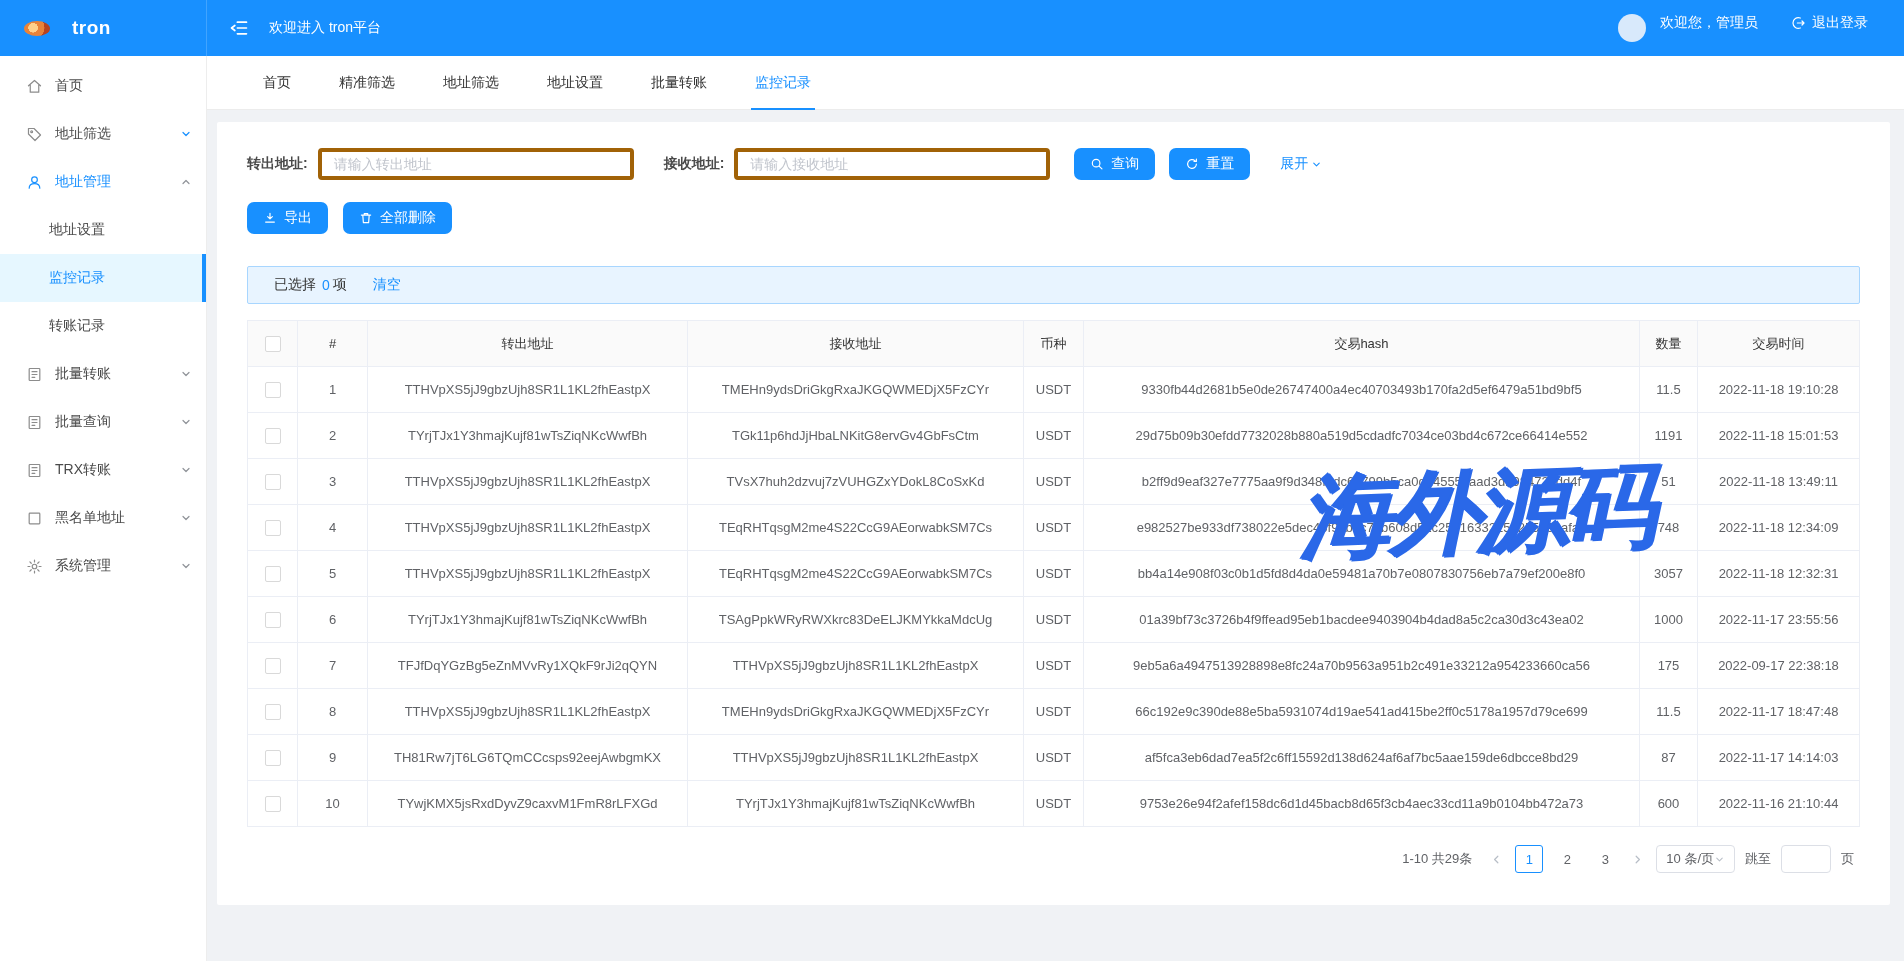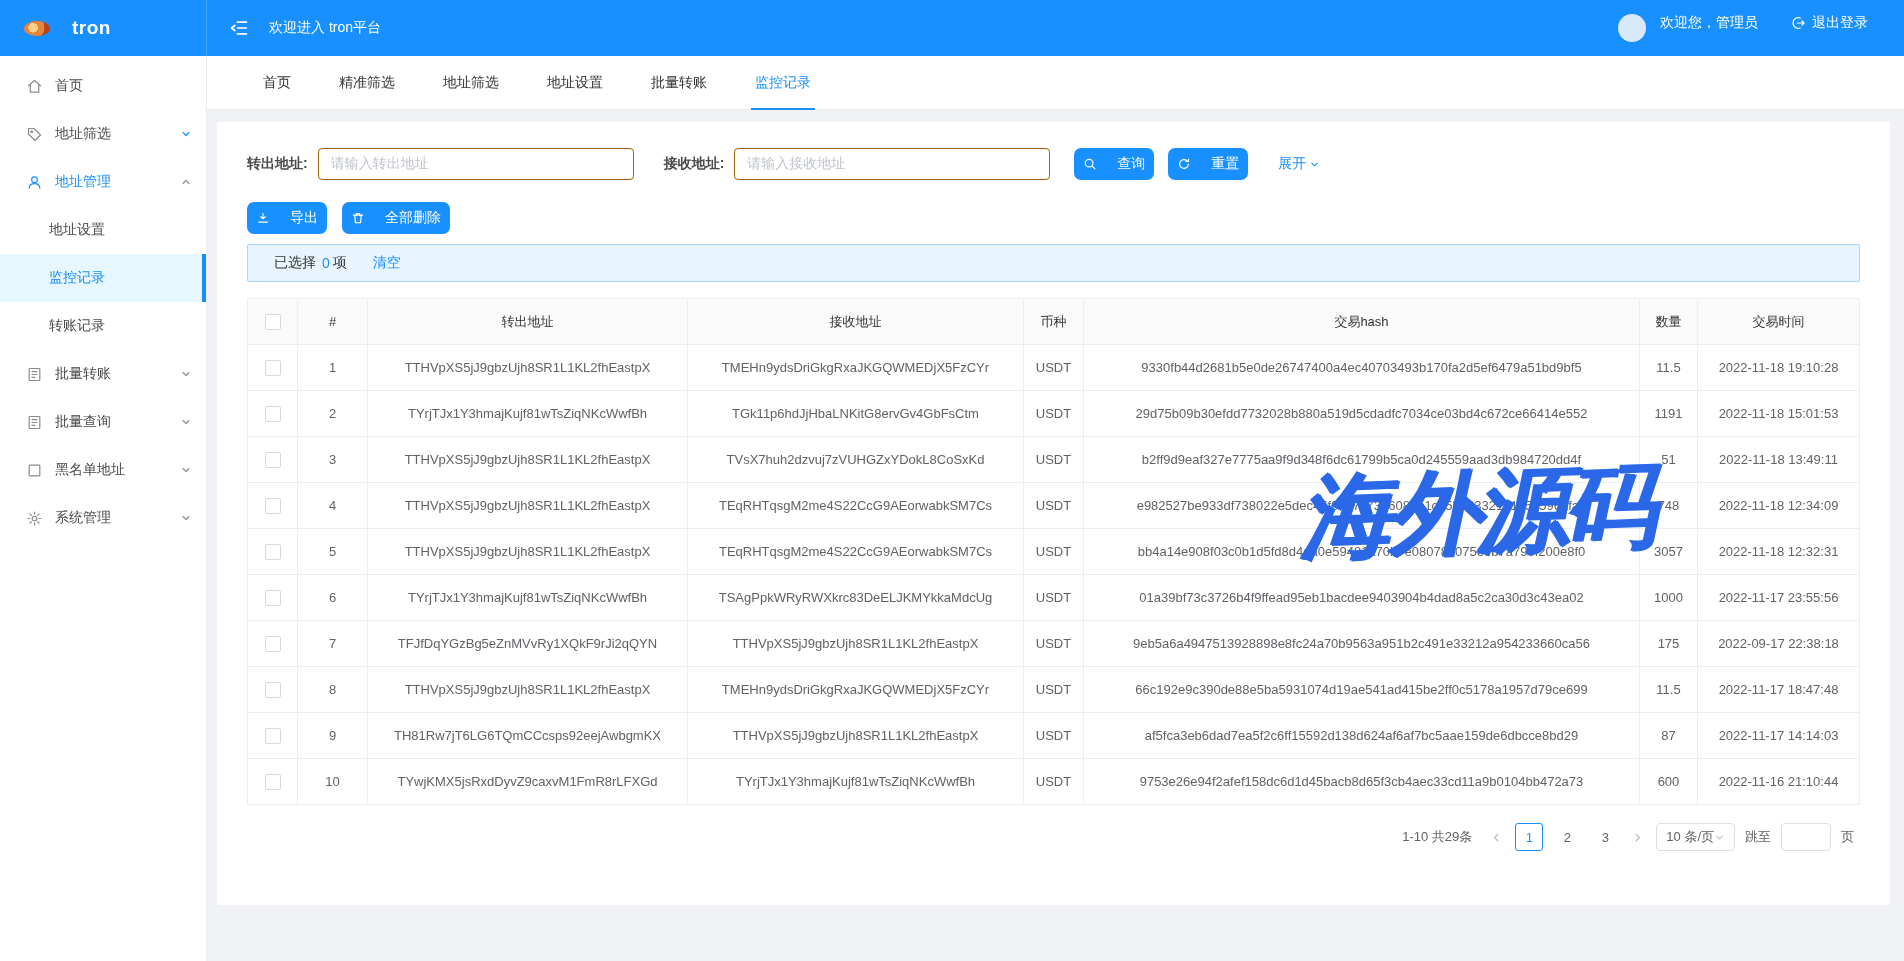--- a/index.html
+++ b/index.html
@@ -38,33 +38,33 @@
   .main { flex:1; display:flex; flex-direction:column; min-width:0; }
   .tabbar { height:54px; background:#fff; border-bottom:1px solid #ececec; display:flex; padding-left:32px; }
   .tab { padding:0 24px; display:flex; align-items:center; font-size:14px; color:#333; position:relative; cursor:pointer; }
   .tab.active { color:#1890ff; }
   .tab.active::after { content:""; position:absolute; left:20px; right:20px; bottom:-1px; height:2px; background:#1890ff; }
   .content { flex:1; padding:12px 14px 0 10px; }
   .panel { background:#fff; height:783px; padding:26px 30px 0 30px; border-radius:2px; position:relative; }
   
   .filter-row { display:flex; align-items:center; }
   .f-label { font-size:14px; font-weight:600; color:#4a4a4a; margin-right:10px; white-space:nowrap; }
-  .f-input { width:316px; height:32px; border:1px solid #a16207; border-radius:4px; padding:0 12px;
-             font-size:14px; color:#333; font-family:Liberation Serif, serif; outline:none; }
+  .f-input { width:316px; height:32px; border:4px solid #a16207; border-radius:4px; padding:0 12px;
+             font-size:14px; color:#333; font-family:Liberation Sans, sans-serif; outline:none; }
   .f-input::placeholder { color:#c0c4cc; }
   .f-group2 { margin-left:30px; }
   .btn { height:32px; border:none; border-radius:7px; background:#1890ff; color:#fff; font-size:14px;
-         display:inline-flex; align-items:center; gap:20px; padding:0 9px; cursor:pointer; font-family:inherit; }
+         display:inline-flex; align-items:center; gap:7px; padding:0 16px; cursor:pointer; font-family:inherit; }
   .btn-search { margin-left:24px; }
   .btn-reset { margin-left:14px; }
   .expand-link { margin-left:30px; color:#1890ff; font-size:14px; display:inline-flex; align-items:center; gap:3px; cursor:pointer; }
   
   .action-row { margin-top:22px; display:flex; gap:15px; }
   
-  .alert { margin-top:10px; height:38px; background:#e8f4ff; border:1px solid #a8d6ff; border-radius:2px;
+  .alert { margin-top:32px; height:38px; background:#e8f4ff; border:1px solid #a8d6ff; border-radius:2px;
            display:flex; align-items:center; padding:0 26px; font-size:14px; color:#333; }
   .alert .count { color:#1890ff; margin:0 3px 0 6px; }
   .alert .clear { color:#1890ff; margin-left:26px; cursor:pointer; }
   
   table.grid { width:100%; border-collapse:collapse; margin-top:16px; font-size:13px; color:#606266; table-layout:fixed; }
   .grid th, .grid td { border:1px solid #ebeef5; height:46px; text-align:center; padding:0 6px;
                        overflow:hidden; white-space:nowrap; }
   .grid th { background:#fafafa; color:#333; font-weight:500; font-size:13px; }
   .checkbox { width:16px; height:16px; border:1px solid #d9d9d9; border-radius:2px; background:#fff; margin:0 auto; cursor:pointer; }
   
@@ -182,20 +182,34 @@
         </span>
       <span class="s-label">批量查询</span>
       <span class="caret">
           <svg class="ic" width="12" height="12" viewBox="0 0 24 24" fill="none" stroke="currentColor" stroke-width="2.4" stroke-linecap="round" stroke-linejoin="round">
             <path d="m6 9 6 6 6-6"></path>
           </svg>
         </span>
     </div>
     <div class="side-item">
       <span class="s-ico">
+          <svg class="ic" width="17" height="17" viewBox="0 0 24 24" fill="none" stroke="currentColor" stroke-width="1.7" stroke-linecap="round">
+            <rect x="4.5" y="3.5" width="15" height="17" rx="1"></rect>
+            <path d="M8.5 8h7M8.5 12h7M8.5 16h4"></path>
+          </svg>
+        </span>
+      <span class="s-label">TRX转账</span>
+      <span class="caret">
+          <svg class="ic" width="12" height="12" viewBox="0 0 24 24" fill="none" stroke="currentColor" stroke-width="2.4" stroke-linecap="round" stroke-linejoin="round">
+            <path d="m6 9 6 6 6-6"></path>
+          </svg>
+        </span>
+    </div>
+    <div class="side-item">
+      <span class="s-ico">
           <svg class="ic" width="17" height="17" viewBox="0 0 24 24" fill="none" stroke="currentColor" stroke-width="1.7">
             <rect x="4.5" y="4.5" width="15" height="15" rx="1"></rect>
           </svg>
         </span>
       <span class="s-label">黑名单地址</span>
       <span class="caret">
           <svg class="ic" width="12" height="12" viewBox="0 0 24 24" fill="none" stroke="currentColor" stroke-width="2.4" stroke-linecap="round" stroke-linejoin="round">
             <path d="m6 9 6 6 6-6"></path>
           </svg>
         </span>

